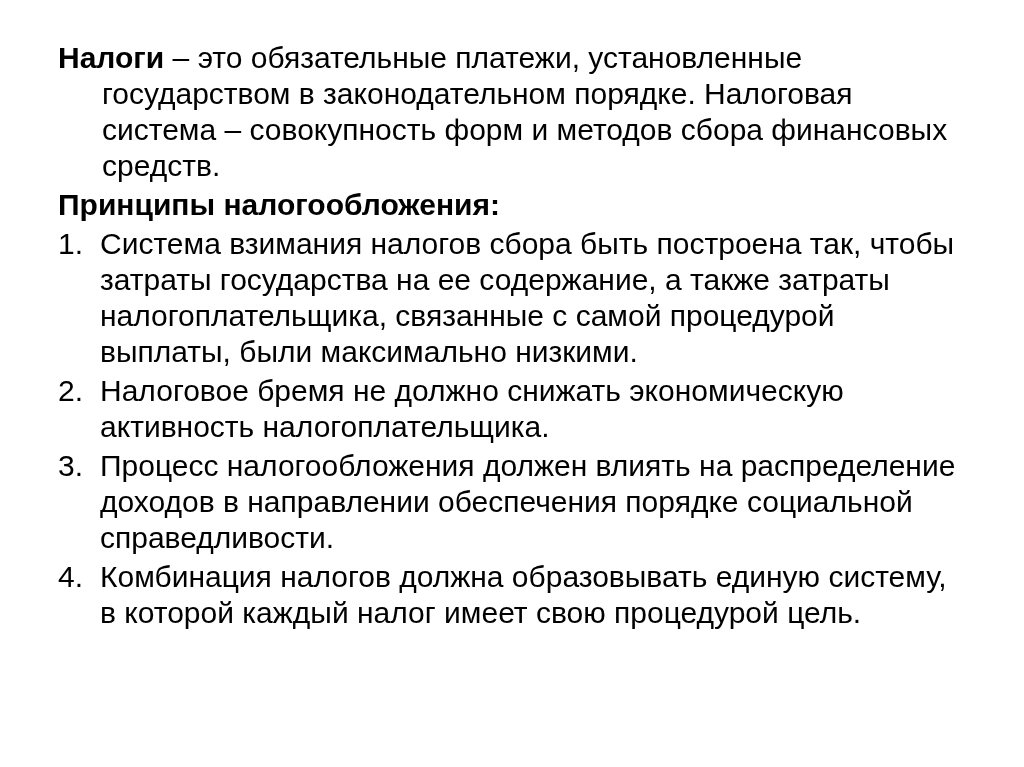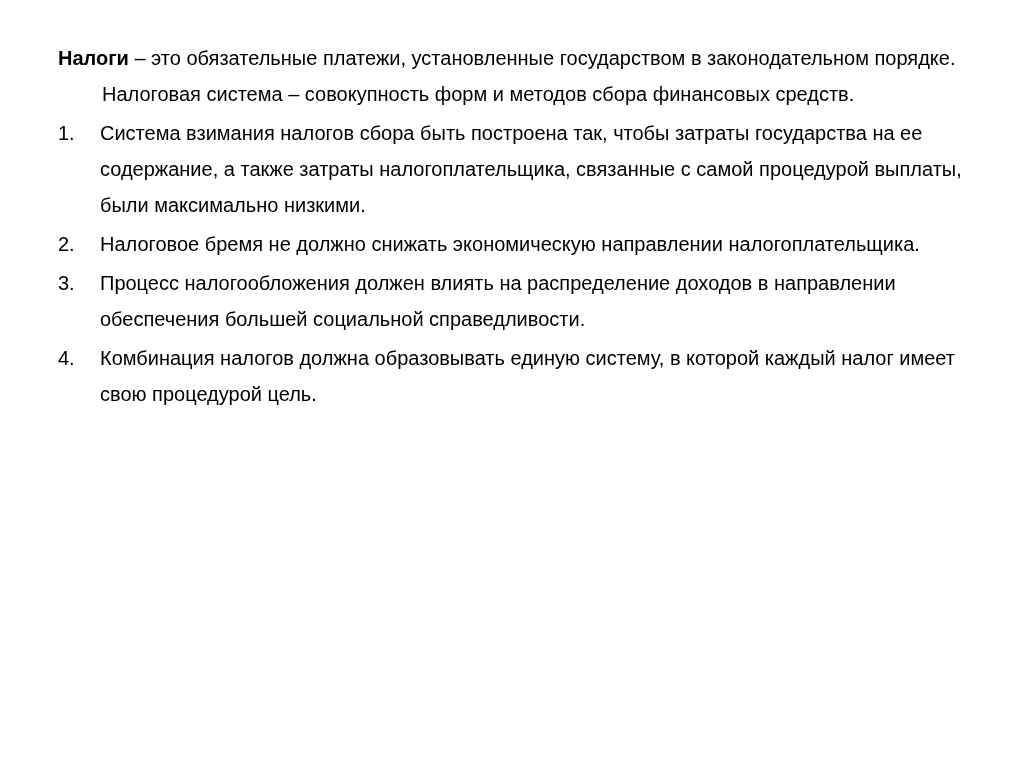--- a/index.html
+++ b/index.html
@@ -12,21 +12,21 @@
     height: 767px;
     overflow: hidden;
     font-family: "Liberation Sans", sans-serif;
     color: #000000;
   }
   .slide {
     box-sizing: border-box;
     width: 1024px;
     height: 767px;
     padding: 40px 60px 0 58px;
-    font-size: 20px;
+    font-size: 30px;
     line-height: 36px;
   }
   .para {
     margin: 0;
   }
   .hang {
     margin-left: 44px;
     text-indent: -44px;
   }
   .bold {
@@ -48,34 +48,35 @@
     flex: 1 1 auto;
   }
 </style>
 </head>
 <body>
 
 <div class="slide">
 
   <p class="para hang"><span class="bold">Налоги</span><span> – это обязательные платежи, установленные государством в законодательном порядке. Налоговая система – совокупность форм и методов сбора финансовых средств.</span></p>
 
+  <p class="para heading">Принципы налогообложения:</p>
 
   <div class="item">
     <span class="num">1.</span>
     <span class="txt">Система взимания налогов сбора быть построена так, чтобы затраты государства на ее содержание, а также затраты налогоплательщика, связанные с самой процедурой выплаты, были максимально низкими.</span>
   </div>
 
   <div class="item">
     <span class="num">2.</span>
-    <span class="txt">Налоговое бремя не должно снижать экономическую направлении налогоплательщика.</span>
+    <span class="txt">Налоговое бремя не должно снижать экономическую активность налогоплательщика.</span>
   </div>
 
   <div class="item">
     <span class="num">3.</span>
-    <span class="txt">Процесс налогообложения должен влиять на распределение доходов в направлении обеспечения большей социальной справедливости.</span>
+    <span class="txt">Процесс налогообложения должен влиять на распределение доходов в направлении обеспечения порядке социальной справедливости.</span>
   </div>
 
   <div class="item">
     <span class="num">4.</span>
     <span class="txt">Комбинация налогов должна образовывать единую систему, в которой каждый налог имеет свою процедурой цель.</span>
   </div>
 
 </div>
 
 </body></html>

